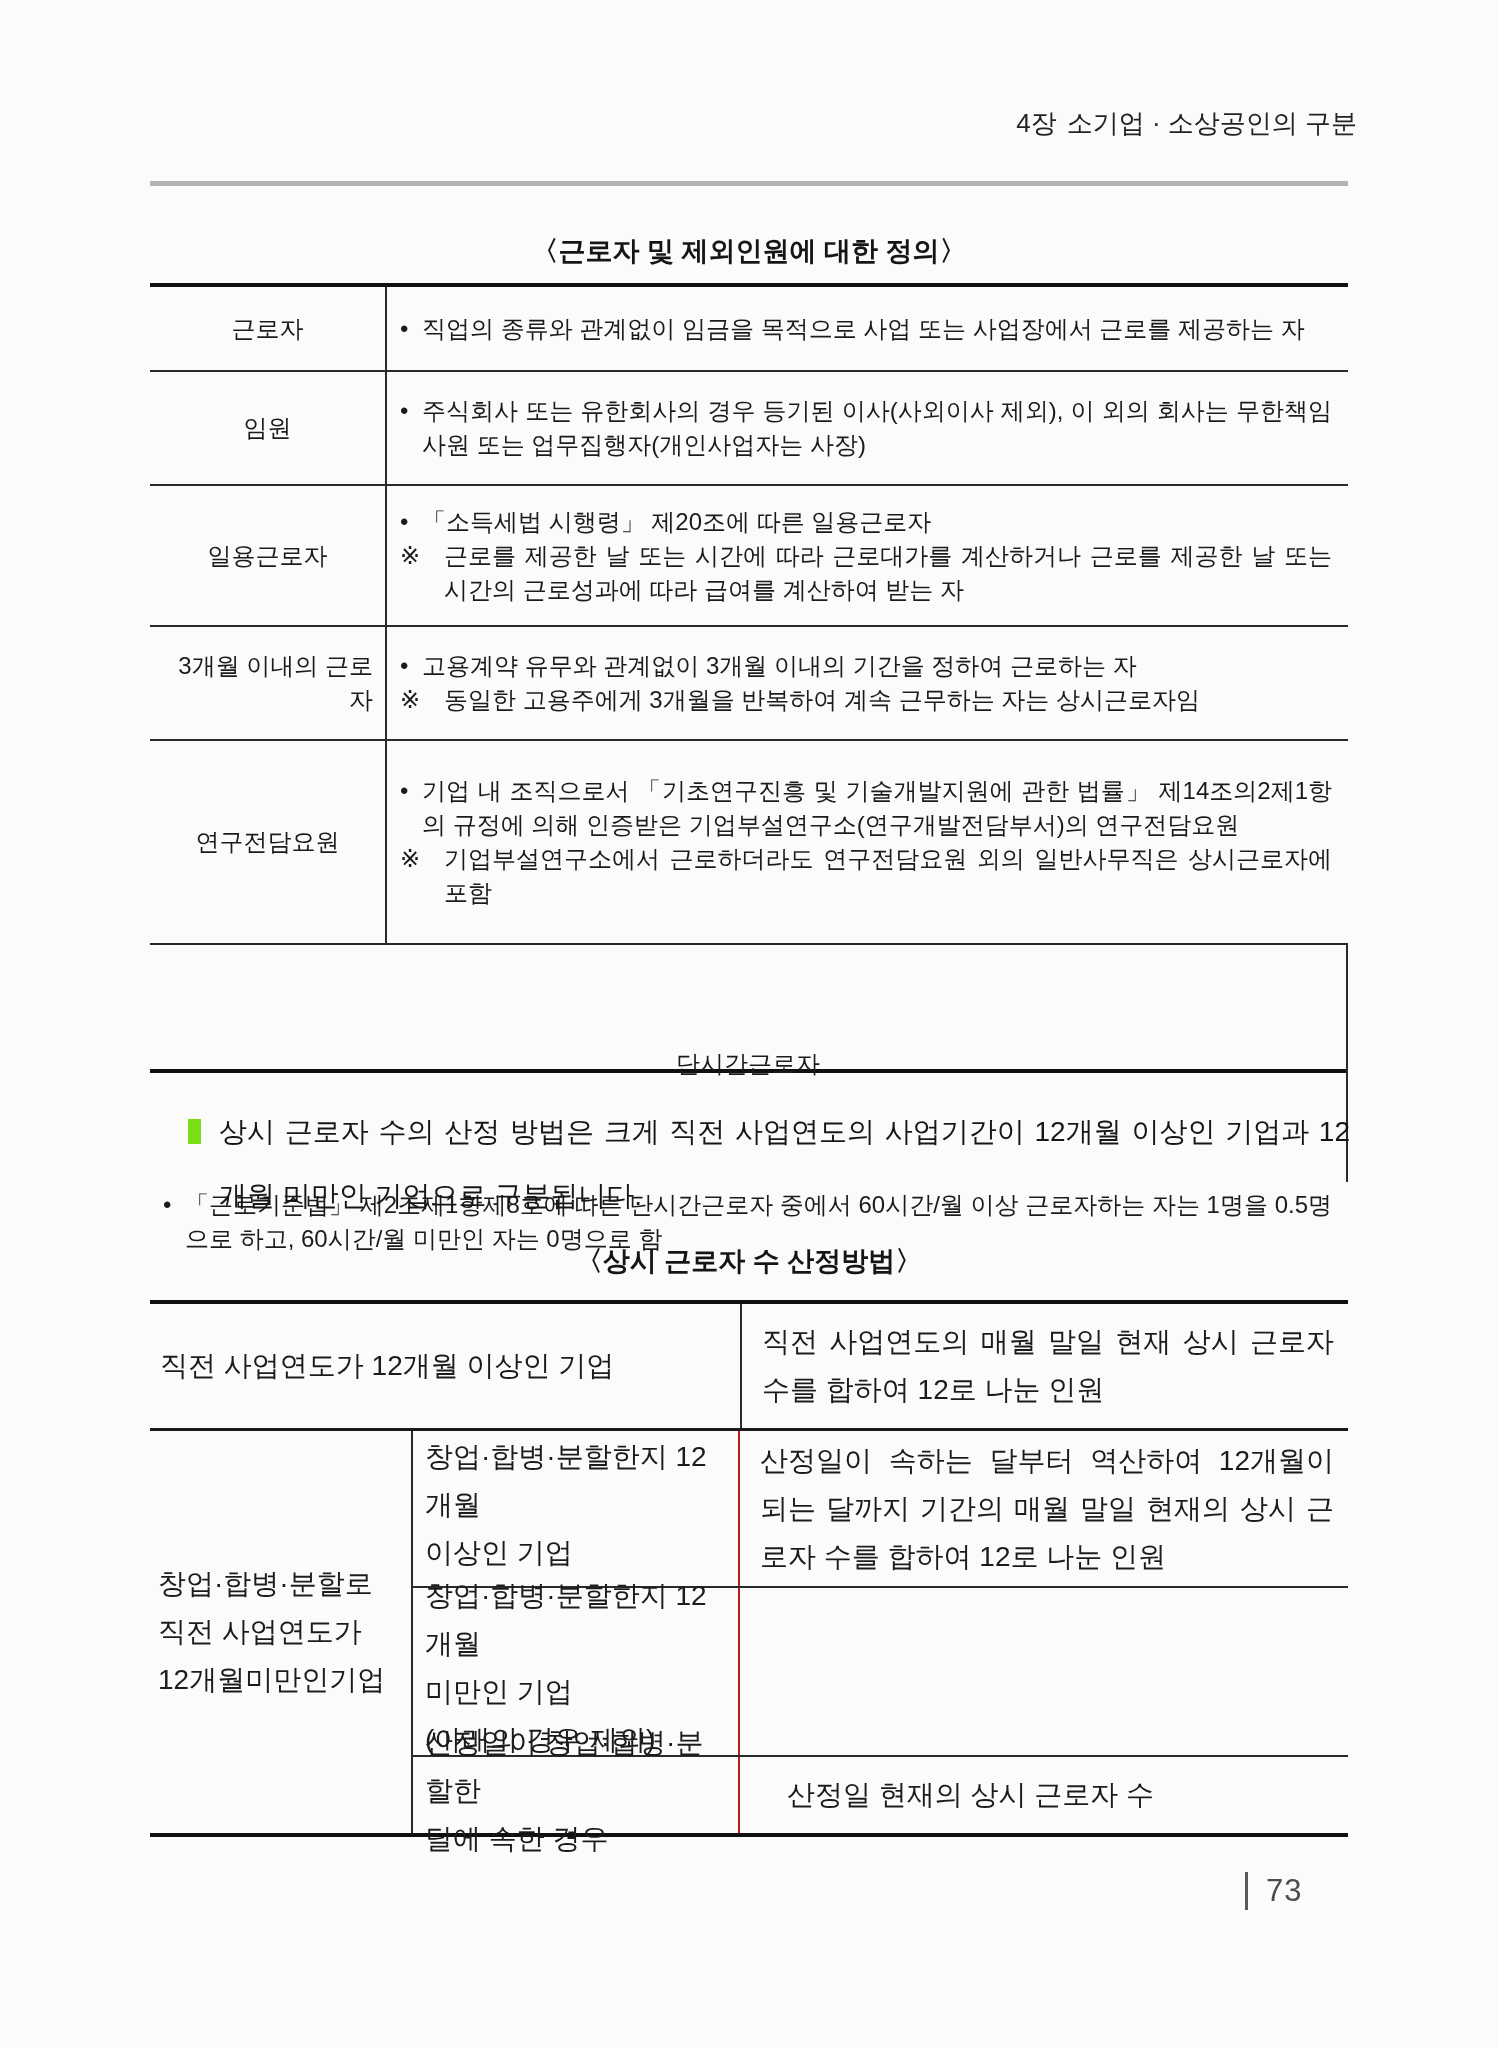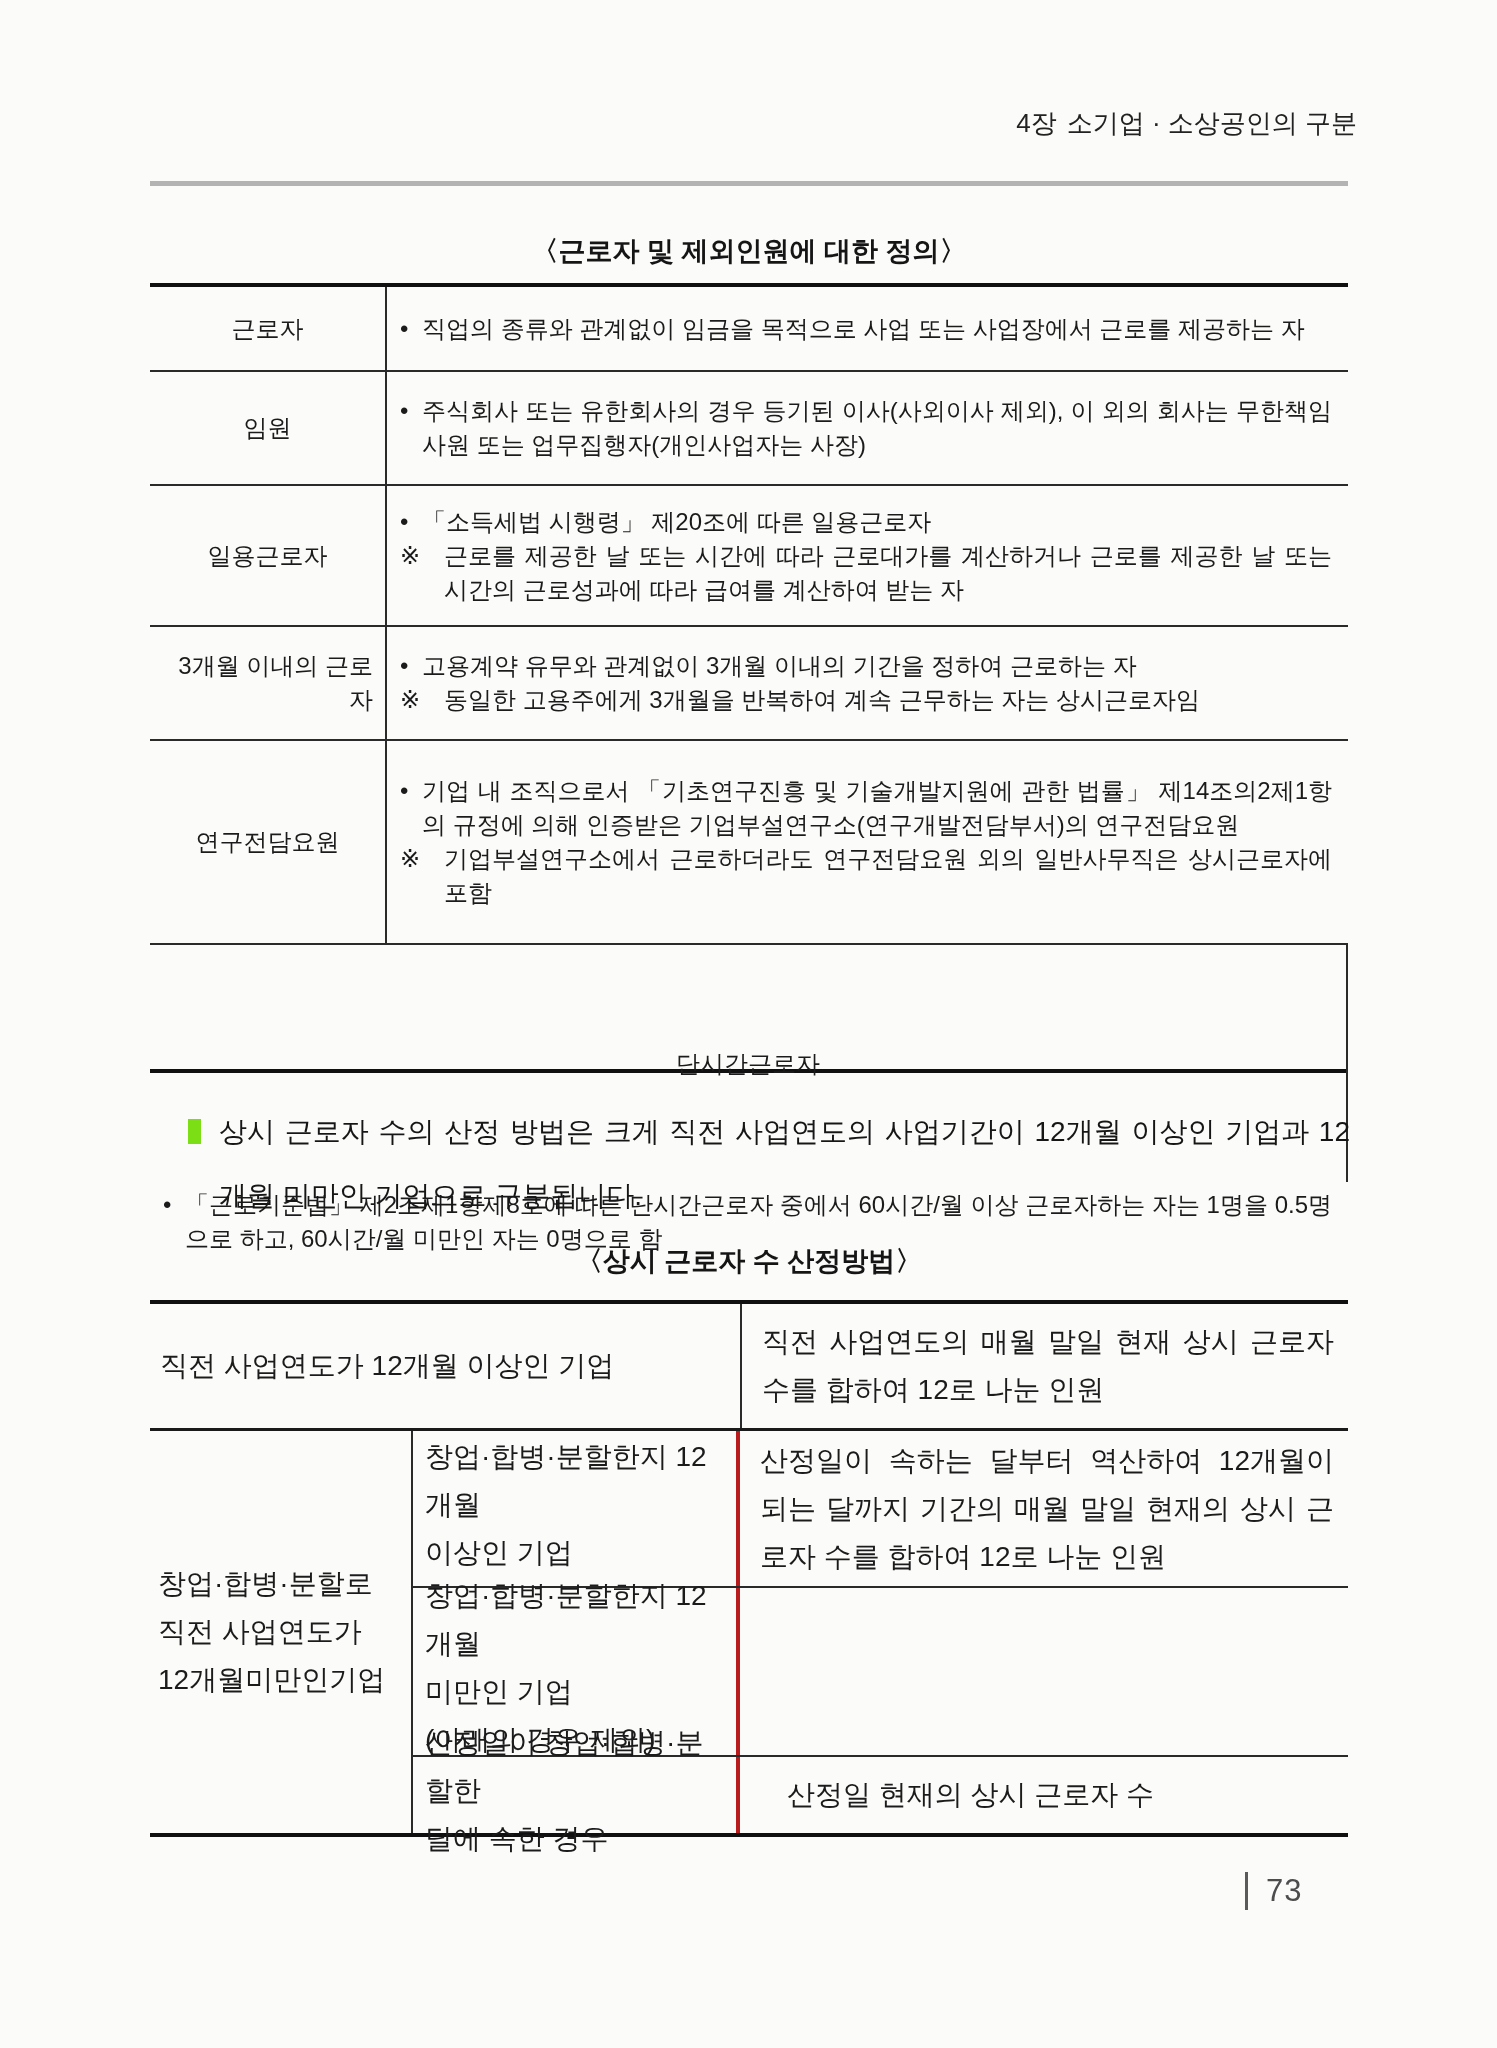--- a/index.html
+++ b/index.html
@@ -85,21 +85,21 @@
   .t2-group{display:flex;}
   .t2-group-left{
     flex:0 0 263px;border-right:2px solid #2a2a2a;box-sizing:border-box;
     display:flex;align-items:center;padding:0 6px 0 8px;
     white-space:pre-line;
   }
   .t2-group-rows{flex:1;display:flex;flex-direction:column;}
   .t2-subrow{display:flex;border-bottom:2px solid #2a2a2a;box-sizing:border-box;}
   .t2-subrow:last-child{border-bottom:none;}
   .t2-mid{
-    flex:0 0 327px;border-right:4px solid #b91c1c;box-sizing:border-box;
+    flex:0 0 327px;border-right:2px solid #b91c1c;box-sizing:border-box;
     display:flex;align-items:center;padding:0 8px 8px 12px;
     white-space:pre-line;
   }
   .sh157{height:157px;} .sh169{height:169px;} .sh91{height:76px;gap:27px;}
 
   
   .page-number{
     position:absolute;top:1872px;left:1245px;
     display:flex;align-items:center;color:#4d4d4d;
   }

